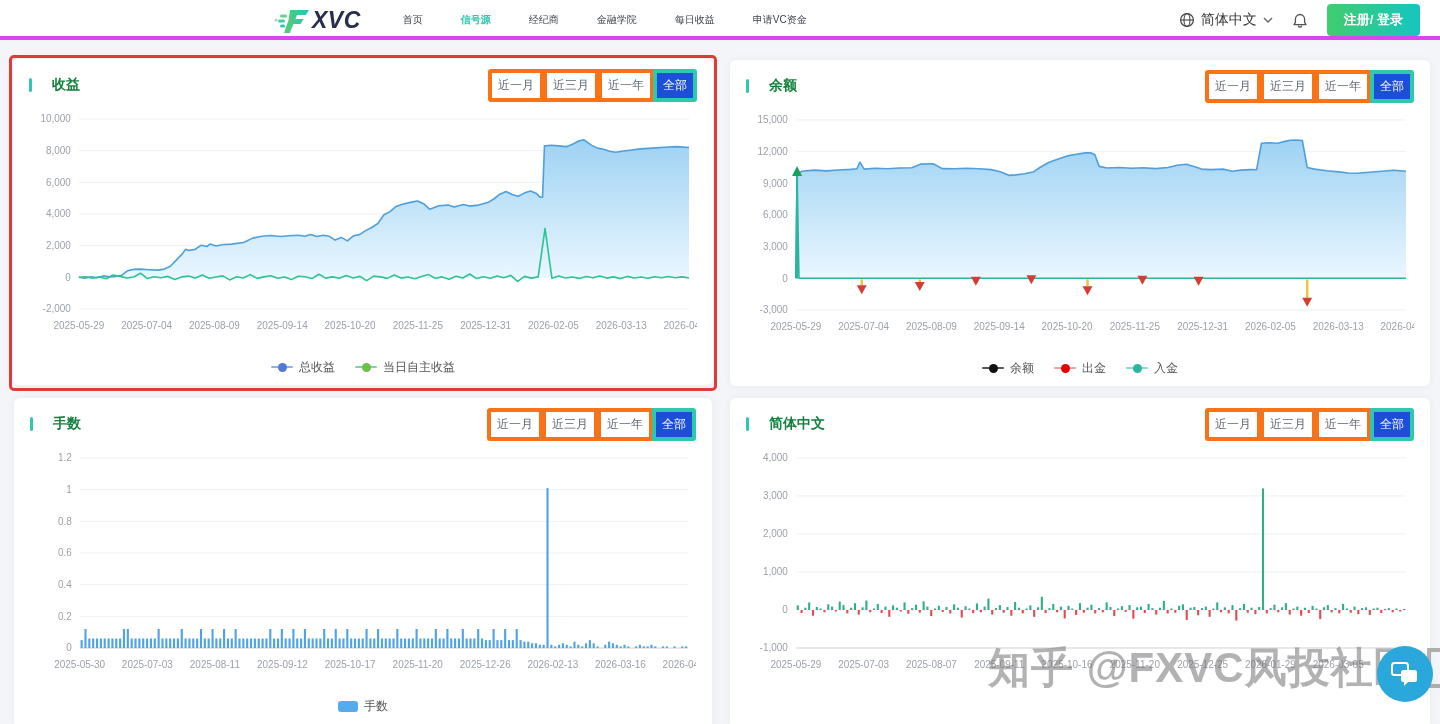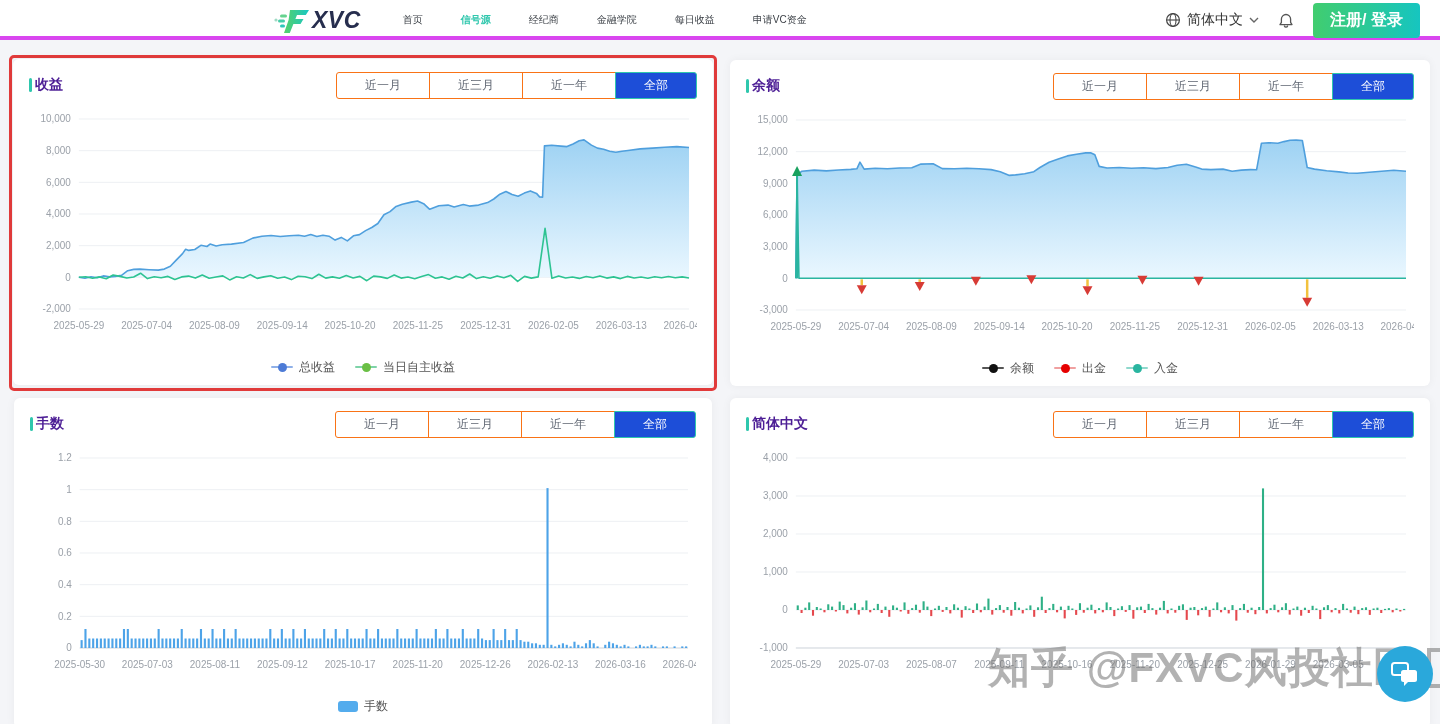--- a/index.html
+++ b/index.html
@@ -9,34 +9,34 @@
   .nav { height:40px; background:#fff; border-bottom:4px solid #d946ef; position:relative; z-index:4;padding-left:42px; }
   .nav-inner { height:40px; display:flex; align-items:center; padding:0 20px 0 232px; }
   .logo { display:flex; align-items:center; gap:2px; cursor:pointer; }
   .logo-text { font-size:23px; font-weight:800; font-style:italic; color:#272e4e; letter-spacing:.5px; }
   .menu { display:flex; align-items:center; gap:38px; margin-left:42px; }
   .menu a { font-size:10px; color:#3a3f45; text-decoration:none; cursor:pointer; white-space:nowrap; }
   .menu a.active { color:#2fc7ad; font-weight:700; }
   .nav-right { margin-left:auto; display:flex; align-items:center; gap:18px; }
   .lang { display:flex; align-items:center; gap:6px; font-size:14px; color:#333; cursor:pointer; }
   .bell { cursor:pointer; }
-  .auth-btn { border:none; cursor:pointer; color:#fff; font-size:16px; font-weight:700;
+  .auth-btn { border:none; cursor:pointer; color:#fff; font-size:13px; font-weight:700;
               padding:7px 17px; border-radius:4px;
               background:linear-gradient(90deg,#41cd6f,#16c5c0); }
   
   .grid { display:grid; grid-template-columns:698px 700px; gap:12px 18px; padding:20px 12px 0 14px; }
   .card { background:#fff; border-radius:6px; box-shadow:0 0 10px rgba(31,35,41,.05);
           padding:12px 16px 6px; height:326px; }
   .hl-wrap { border:3px solid #e23b3b; border-radius:5px; padding:1px; margin:-5px; }
   .card-head { display:flex; justify-content:space-between; align-items:center; height:28px; }
-  .card-title { display:flex; align-items:center; gap:3px; font-size:14px; font-weight:700; color:#4c1d95; }
+  .card-title { display:flex; align-items:center; gap:20px; font-size:14px; font-weight:700; color:#15803d; }
   .tbar { width:3px; height:14px; background:#2fc7ad; border-radius:2px; display:inline-block; }
   .fgroup { display:flex; }
-  .fbtn { border:1px solid #f97316; background:#fff; color:#5f6672; font-size:12px;
-          padding:4px 28px; margin-left:-1px; cursor:pointer; white-space:nowrap; }
+  .fbtn { border:4px solid #f97316; background:#fff; color:#5f6672; font-size:12px;
+          padding:4px 6px; margin-left:-1px; cursor:pointer; white-space:nowrap; }
   .fbtn:first-child { border-radius:3px 0 0 3px; }
   .fbtn:last-child  { border-radius:0 3px 3px 0; }
   .fbtn.active { background:#1d4ed8; border-color:#2fc7ad; color:#fff; }
   .chart { width:100%; height:250px; display:block; margin-top:6px; }
   .tick { font-size:10px; fill:#9ba1a9; }
   .legend { display:flex; justify-content:center; gap:20px;
             font-size:12px; color:#555; height:20px; margin-top:2px; }
   .lg-item { display:inline-flex; align-items:center; gap:6px; cursor:pointer; }
   .sw-line { width:22px; height:2px; display:inline-block; position:relative; border-radius:1px; }
   .sw-dot { width:9px; height:9px; border-radius:50%; position:absolute; left:6.5px; top:-3.5px; }

